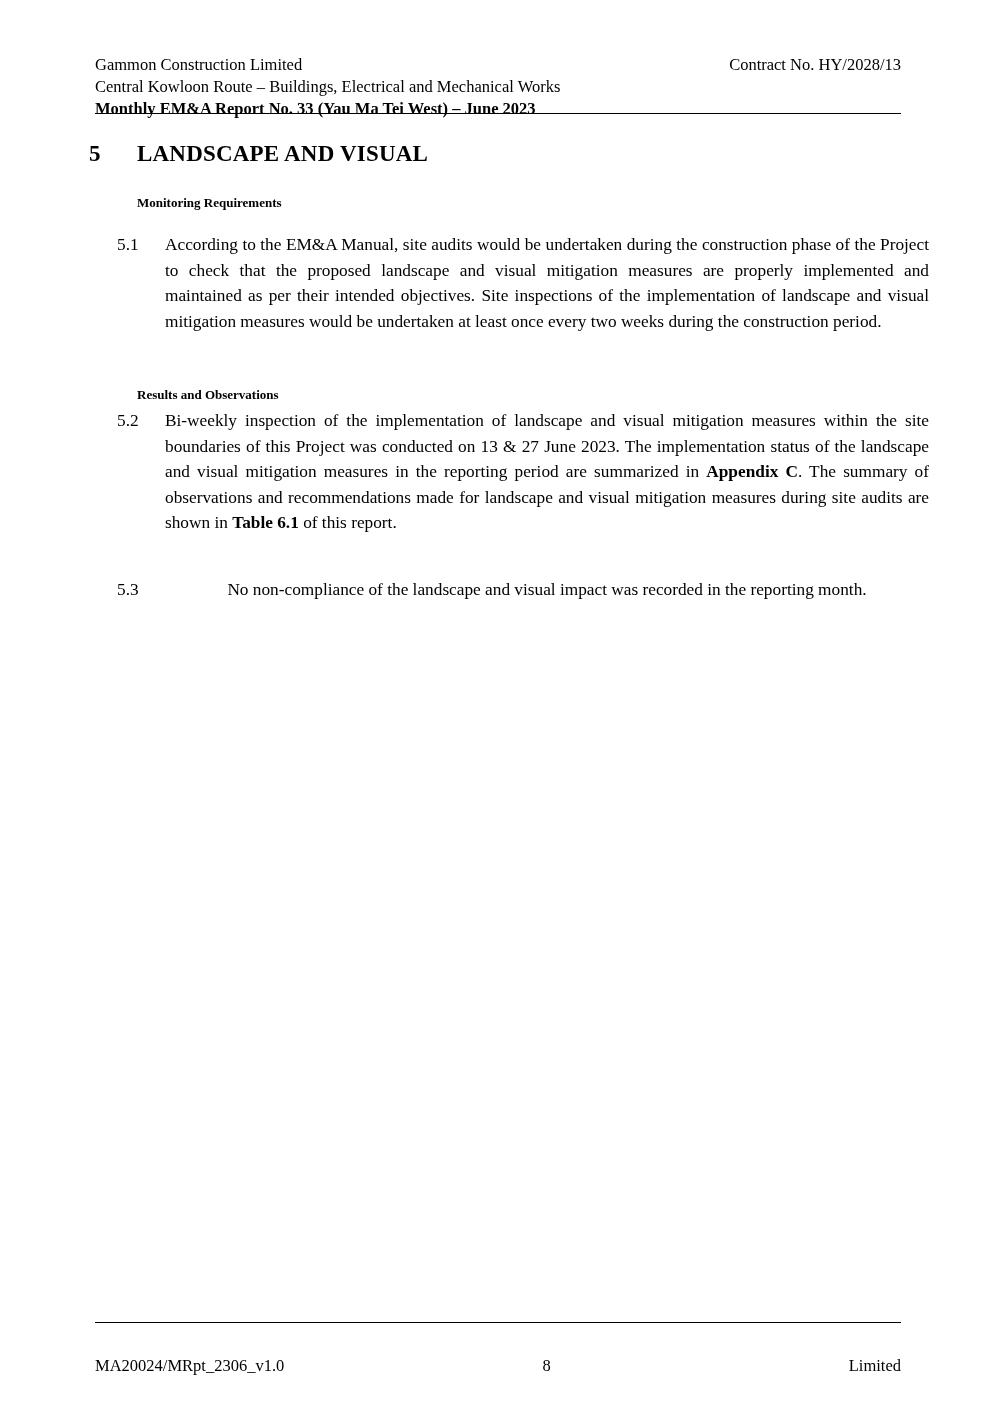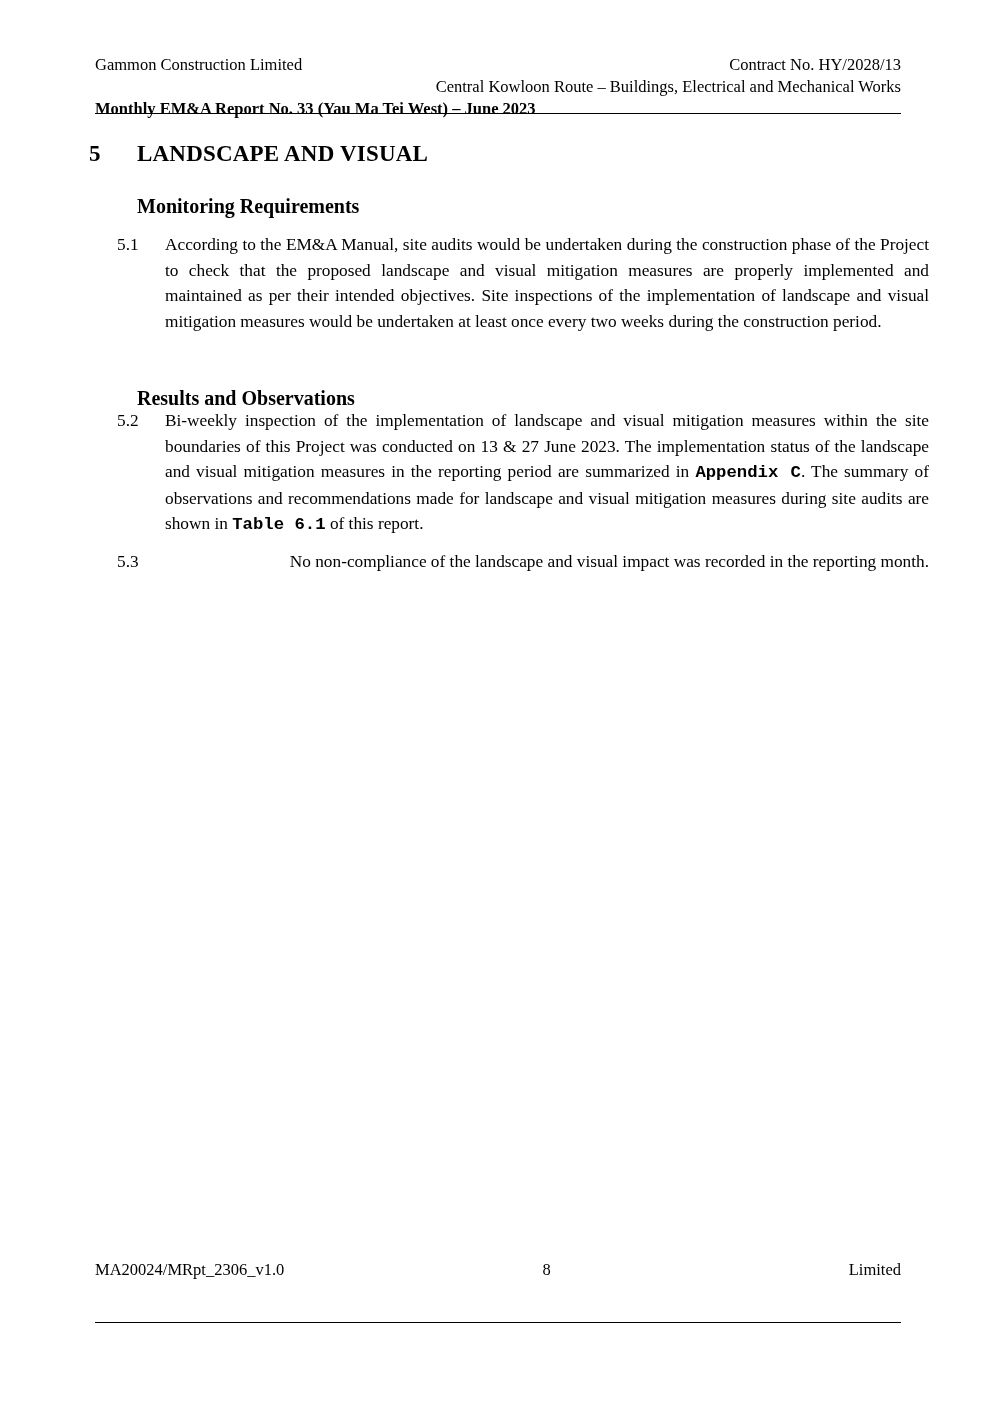--- a/index.html
+++ b/index.html
@@ -38,21 +38,20 @@
     font-size: 16.5px;
     line-height: 1.32;
   }
   .hdr-left {
     white-space: nowrap;
   }
   .hdr-right {
     white-space: nowrap;
   }
   .hdr-row-2 {
-    text-align: right;
     font-size: 16.5px;
     line-height: 1.32;
     white-space: nowrap;
   }
   .hdr-row-3 {
     font-size: 16.5px;
     font-weight: bold;
     line-height: 1.32;
     white-space: nowrap;
     padding-bottom: 2px;
@@ -85,21 +84,21 @@
   }
   .section-heading .num {
     display: inline-block;
     width: 48px;
   }
 
   .sub-heading {
     position: absolute;
     left: 137px;
     width: 764px;
-    font-size: 20px;
+    font-size: 13px;
     font-weight: bold;
   }
   .sub-heading.mon { top: 195px; }
   .sub-heading.res { top: 387px; }
 
   .para {
     position: absolute;
     left: 89px;
     width: 812px;
     font-size: 17.3px;
@@ -114,41 +113,41 @@
     top: 0;
     width: 48px;
     text-align: left;
   }
   .para .ptext {
     display: block;
     margin-left: 48px;
   }
   .para.p51 { top: 232px; }
   .para.p52 { top: 408px; }
-  .para.p53 { top: 549px; }
+  .para.p53 { top: 577px; }
 
   .para.p53 .ptext {
-    text-align: right;
-  }
-
-  b, strong { font-weight: bold; font-family: Liberation Mono, monospace; }
+    text-align: center;
+  }
+
+  b, strong { font-weight: bold; }
 
   
   .footer-rule {
     position: absolute;
     left: 95px;
     top: 1322px;
     width: 806px;
     height: 0;
     border-top: 1.1px solid #000000;
   }
   .page-footer {
     position: absolute;
     left: 95px;
-    top: 1260px;
+    top: 1356px;
     width: 806px;
     display: flex;
     align-items: baseline;
     font-size: 16.5px;
   }
   .ftr-left {
     flex: 0 0 auto;
     white-space: nowrap;
   }
   .ftr-center {

